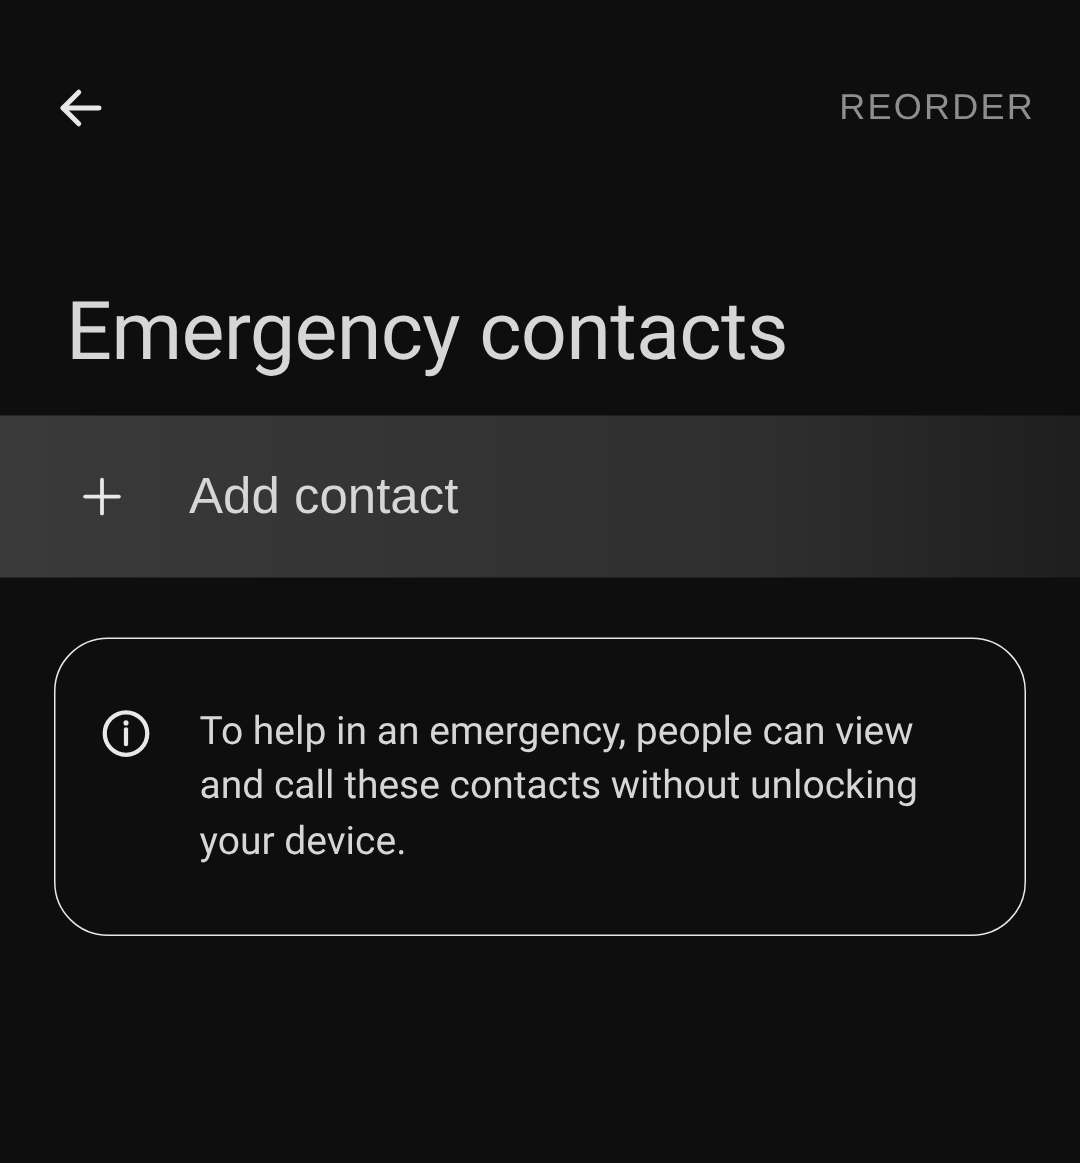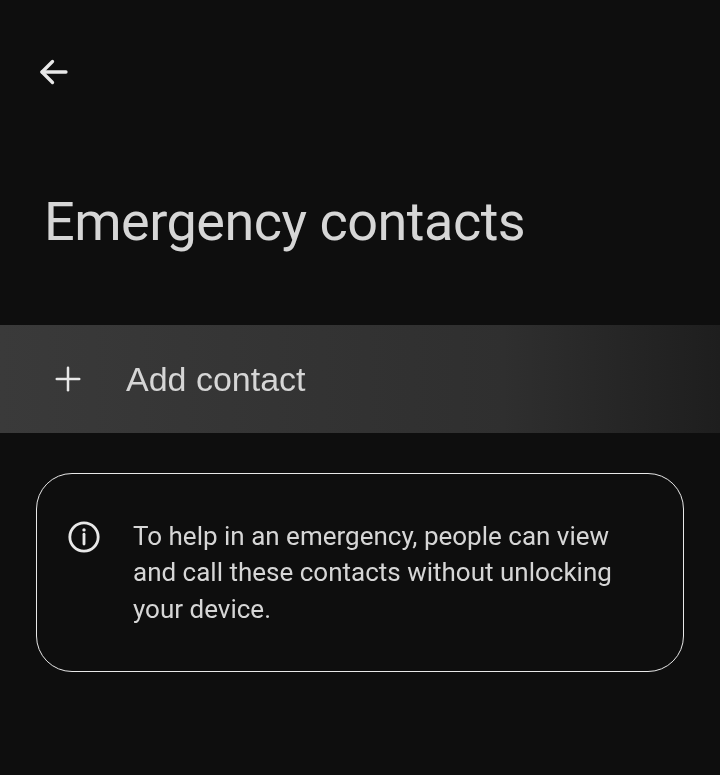--- a/index.html
+++ b/index.html
@@ -49,21 +49,20 @@
       letter-spacing: -0.5px;
     }
     .add-contact-row {
       display: flex;
       align-items: center;
       background: linear-gradient(to right, #3a3a3a, #2f2f2f 70%, #1e1e1e);
       padding: 34px 0 34px 48px;
       cursor: pointer;
       border: none;
       width: 100%;
-      margin-top: 48px;
     }
     .add-contact-row .plus {
       display: flex;
       align-items: center;
       justify-content: center;
       width: 40px;
       height: 40px;
     }
     .add-contact-label {
       font-size: 34px;
@@ -112,20 +111,21 @@
 </head>
 <body>
 
 <div class="top-bar">
   <button class="back-btn">
     <svg width="36" height="36" viewBox="0 0 24 24" fill="none" stroke="#e8e8e8" stroke-width="2.2" stroke-linecap="round" stroke-linejoin="round">
       <line x1="20" y1="12" x2="4" y2="12"></line>
       <polyline points="11 5 4 12 11 19"></polyline>
     </svg>
   </button>
+  <button class="reorder-btn">REORDER</button>
 </div>
 
 <h1 class="page-title">Emergency contacts</h1>
 
 <button class="add-contact-row">
   <span class="plus">
     <svg width="30" height="30" viewBox="0 0 24 24" fill="none" stroke="#e8e8e8" stroke-width="2" stroke-linecap="round">
       <line x1="12" y1="3" x2="12" y2="21"></line>
       <line x1="3" y1="12" x2="21" y2="12"></line>
     </svg>

